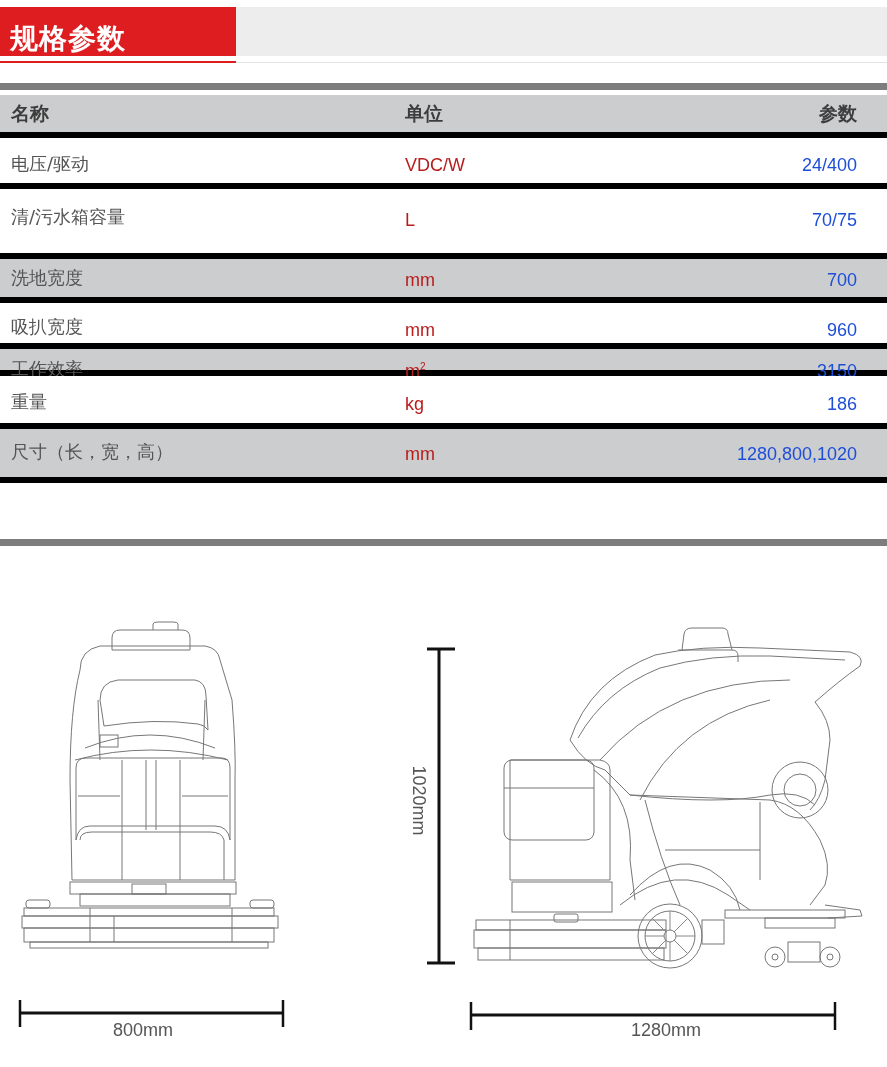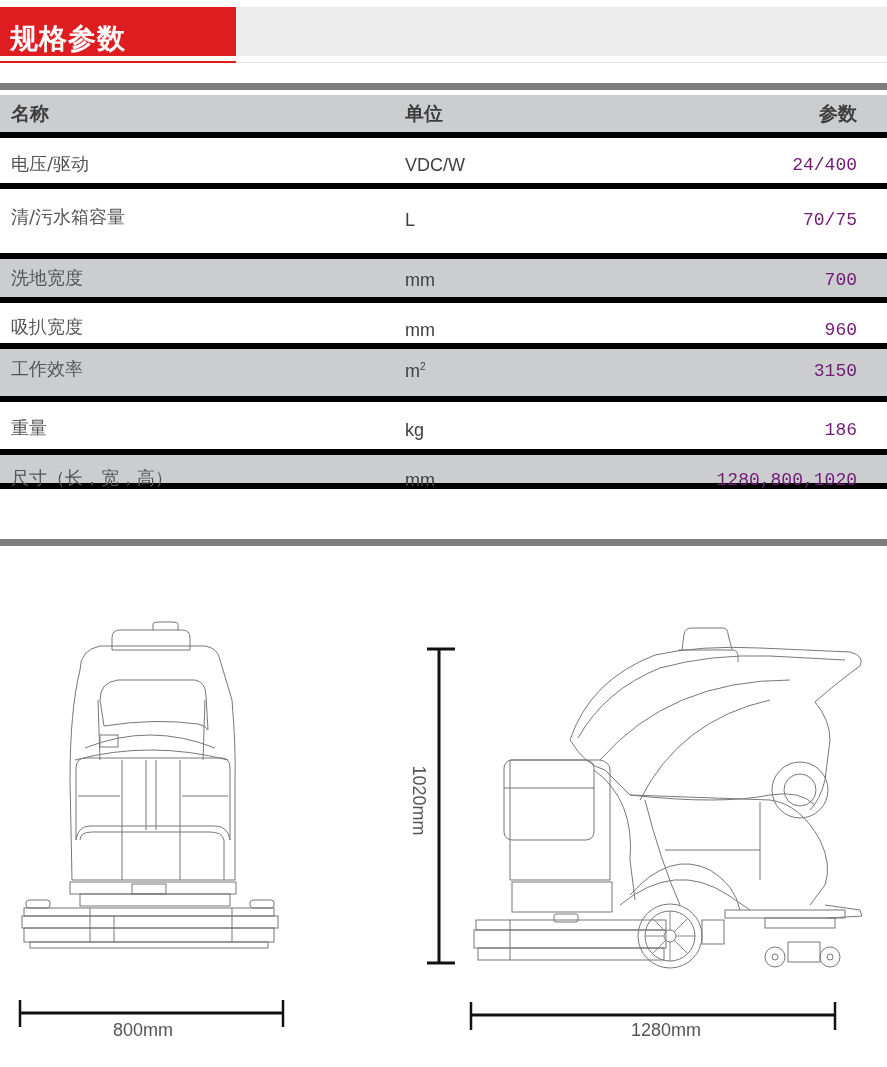--- a/index.html
+++ b/index.html
@@ -14,22 +14,22 @@
 
     .rule-dark { position: absolute; left: 0; width: 887px; height: 7px; background: #7d7d7d; }
     .rule-dark.top { top: 83px; }
     .rule-dark.bottom { top: 539px; }
 
     .spec-table { position: absolute; left: 0; top: 95px; width: 887px; }
     .row { position: relative; width: 887px; display: flex; align-items: center; border-bottom: 6px solid #000000; }
     .row.gray { background: #cccdcf; }
     .row.white { background: #ffffff; }
     .cell-name { position: absolute; left: 11px; font-size: 18px; color: #555; }
-    .cell-unit { position: absolute; left: 405px; font-size: 18px; color: #404040; font-family: "Liberation Sans", sans-serif; }
-    .cell-value { position: absolute; right: 30px; font-size: 18px; color: #701a75; font-family: Liberation Mono, monospace; }
+    .cell-unit { position: absolute; left: 405px; font-size: 18px; color: #b91c1c; font-family: "Liberation Sans", sans-serif; }
+    .cell-value { position: absolute; right: 30px; font-size: 18px; color: #1d4ed8; font-family: Liberation Sans, sans-serif; }
     .row.header .cell-name, .row.header .cell-unit, .row.header .cell-value { font-weight: bold; font-size: 19px; color: #3d3d3d; font-family: "DejaVu Sans", sans-serif; }
     .sup { font-size: 10px; vertical-align: super; }
 
     .drawing { position: absolute; }
     .dim-label { position: absolute; font-size: 18px; color: #555; font-family: "Liberation Sans", sans-serif; }
     .dim-label.vertical { transform: rotate(90deg); transform-origin: center center; }
   </style>
 </head>
 <body>
 
@@ -61,31 +61,31 @@
   <div class="row gray" style="height:44px;">
     <span class="cell-name" style="top:7px;">洗地宽度</span>
     <span class="cell-unit" style="top:11px;">mm</span>
     <span class="cell-value" style="top:11px;">700</span>
   </div>
   <div class="row white" style="height:46px;">
     <span class="cell-name" style="top:12px;">吸扒宽度</span>
     <span class="cell-unit" style="top:17px;">mm</span>
     <span class="cell-value" style="top:17px;">960</span>
   </div>
-  <div class="row gray" style="height:53px;">
+  <div class="row gray" style="height:27px;">
     <span class="cell-name" style="top:8px;">工作效率</span>
     <span class="cell-unit" style="top:12px;"><span>m</span><span class="sup">2</span></span>
     <span class="cell-value" style="top:12px;">3150</span>
   </div>
   <div class="row white" style="height:53px;">
     <span class="cell-name" style="top:14px;">重量</span>
     <span class="cell-unit" style="top:18px;">kg</span>
     <span class="cell-value" style="top:18px;">186</span>
   </div>
-  <div class="row gray" style="height:34px;">
+  <div class="row gray" style="height:54px;">
     <span class="cell-name" style="top:11px;">尺寸（长，宽，高）</span>
     <span class="cell-unit" style="top:15px;">mm</span>
     <span class="cell-value" style="top:15px;">1280,800,1020</span>
   </div>
 </div>
 
 <div class="rule-dark bottom"></div>
 
 <svg class="drawing" style="left:0; top:600px;" width="300" height="380" viewBox="0 0 300 380" fill="none" stroke="#777" stroke-width="1">
 

